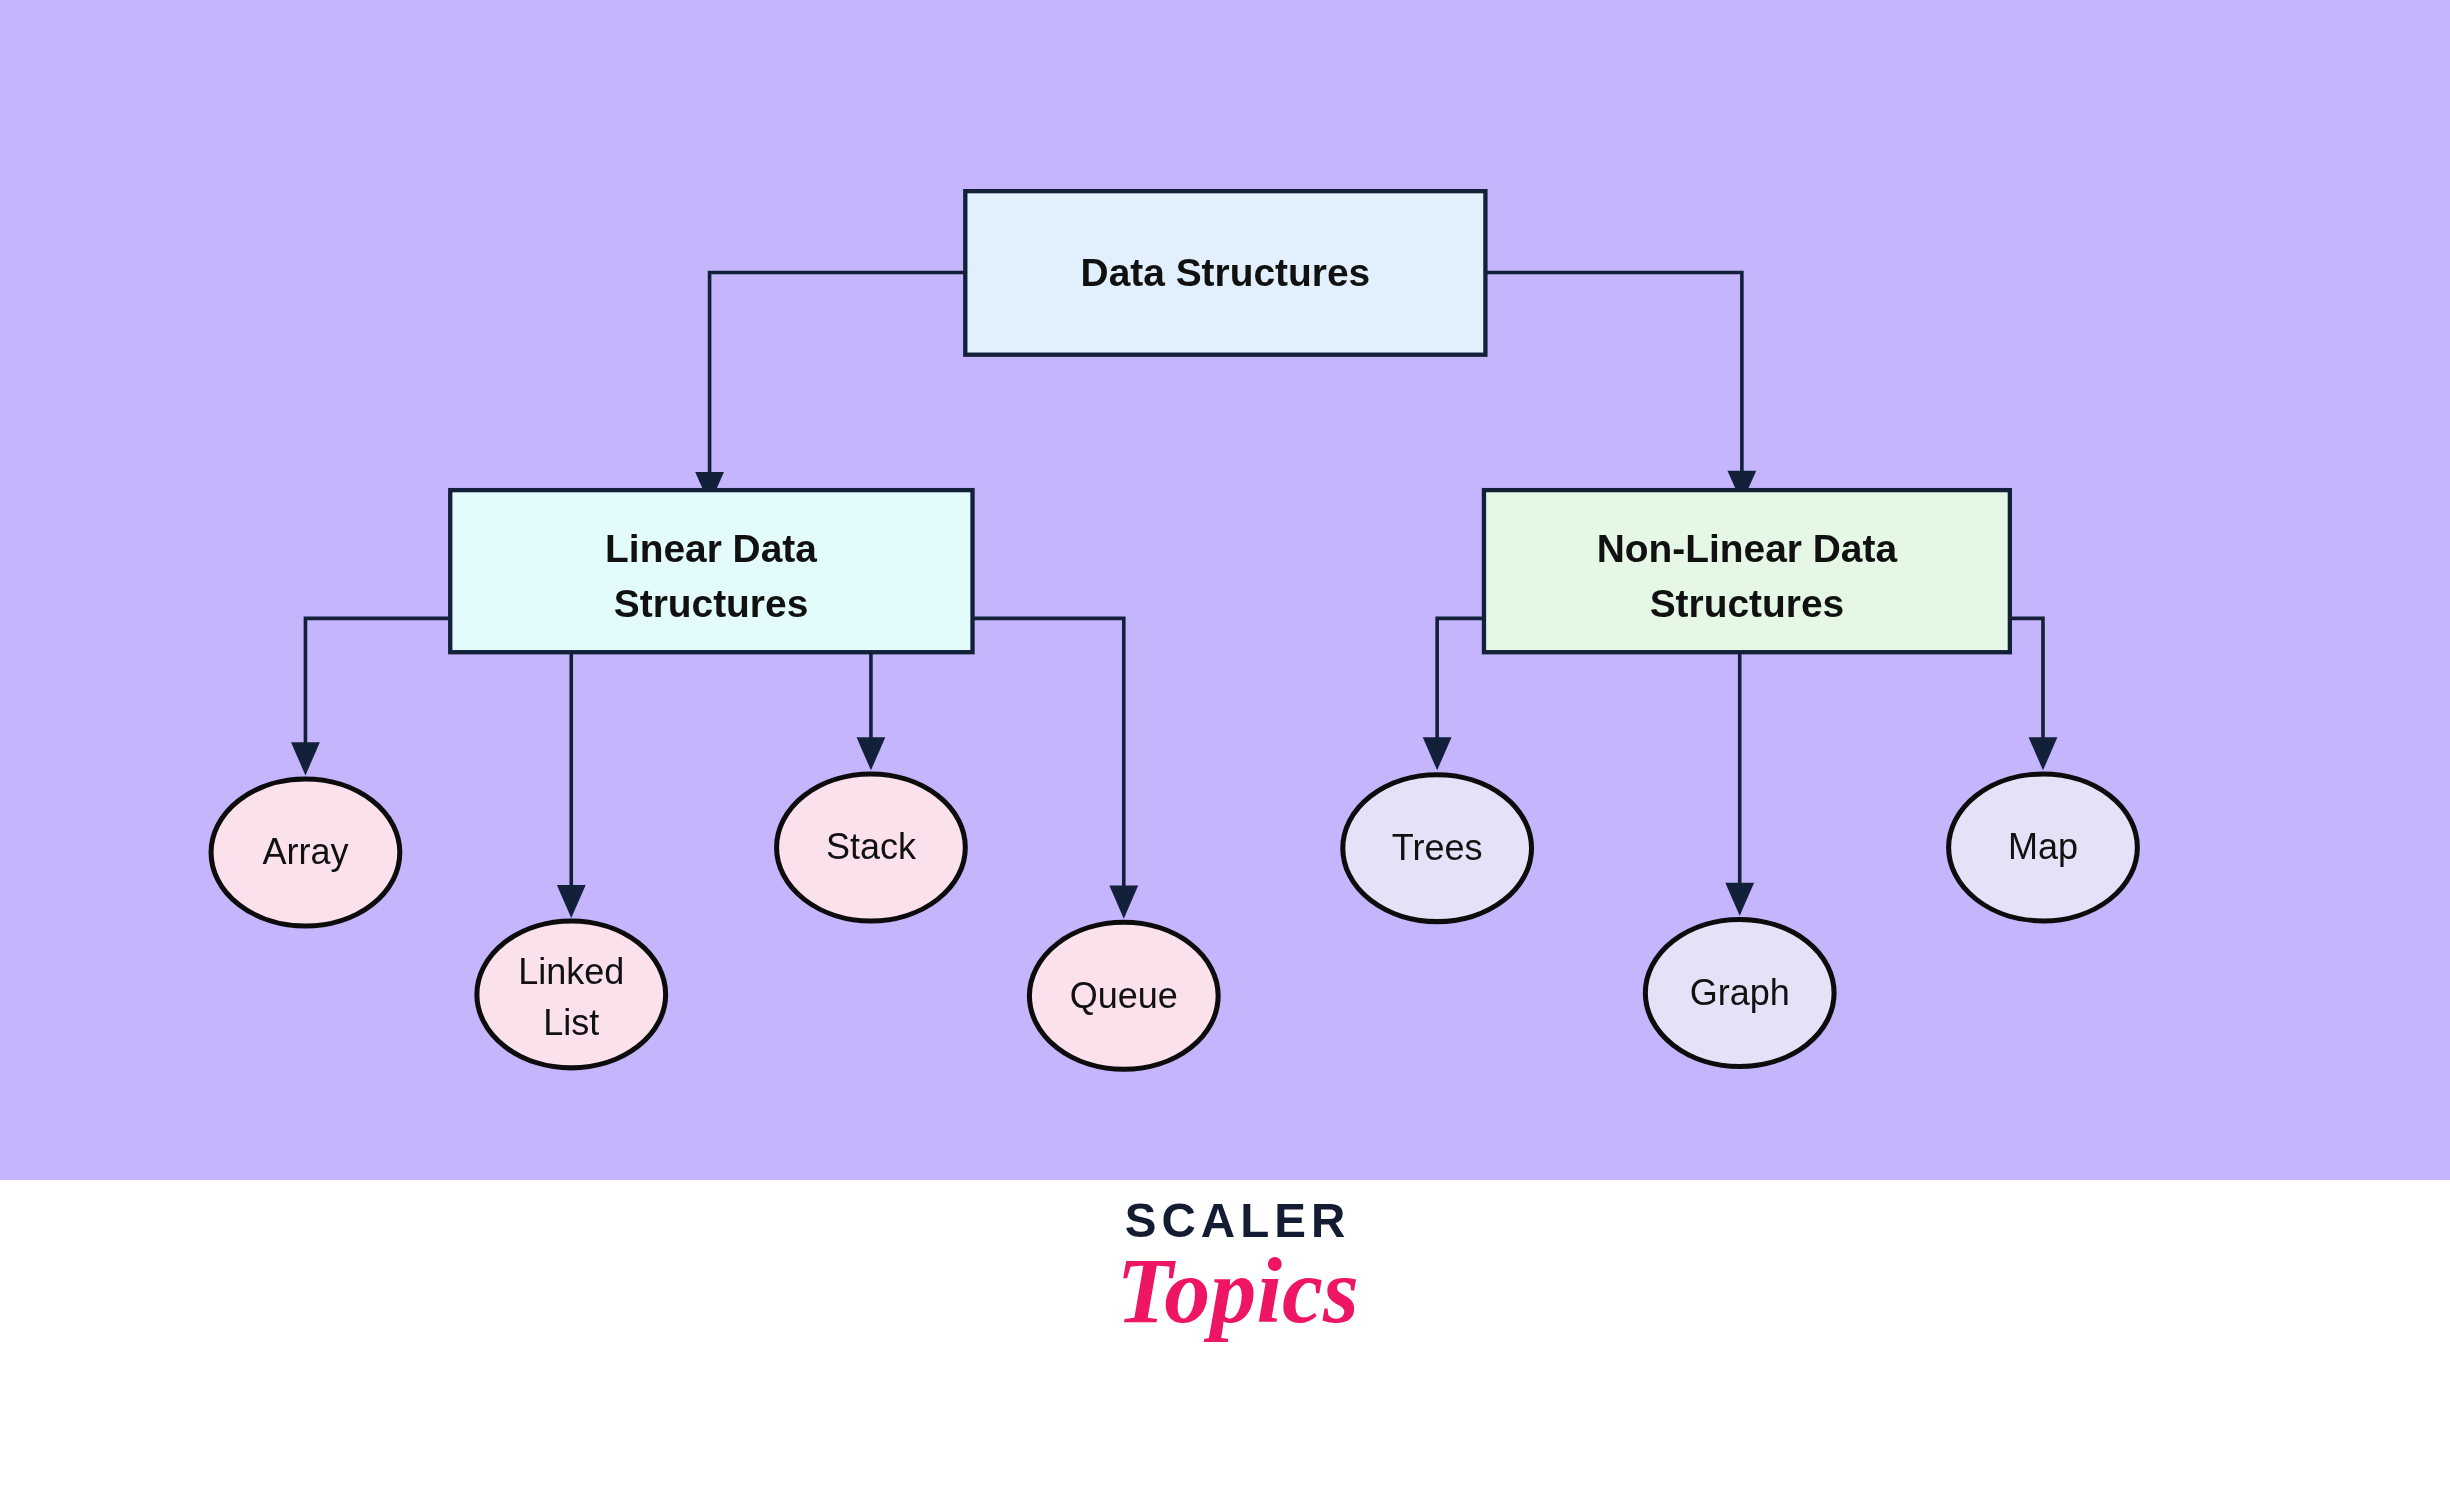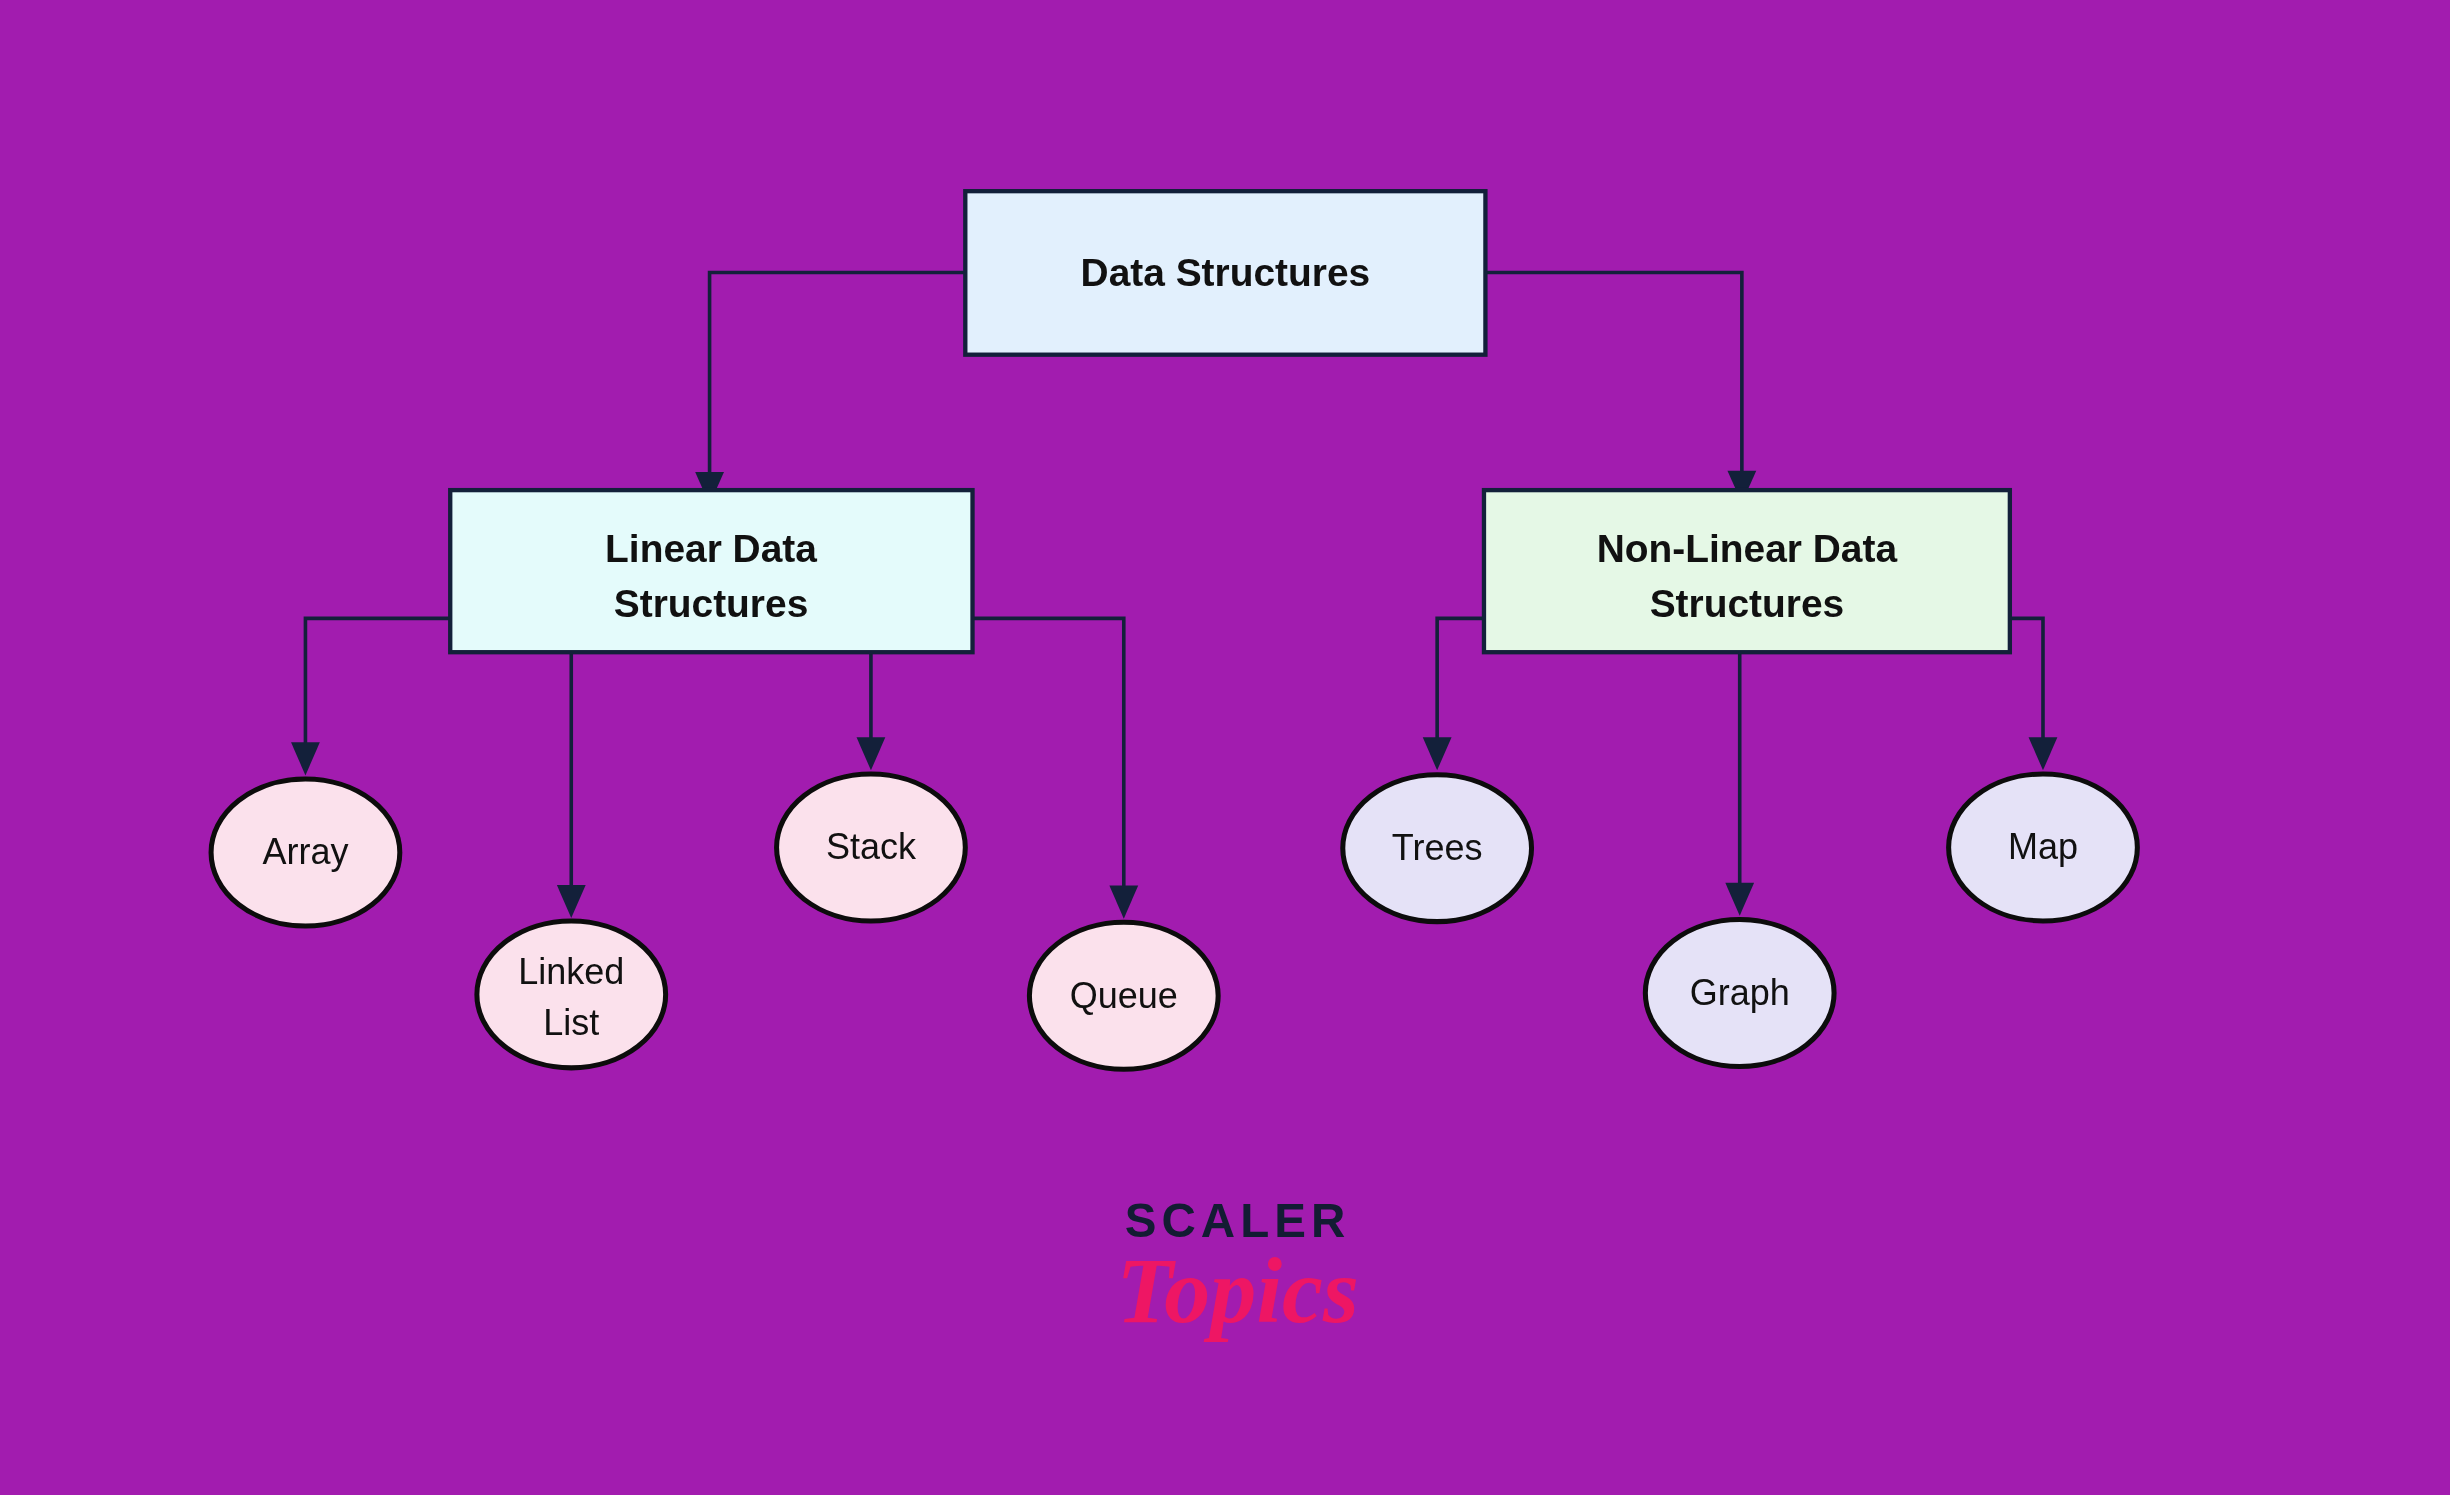--- a/index.html
+++ b/index.html
@@ -10,22 +10,22 @@
   }
   body {
     width: 2450px;
     height: 1509px;
     font-family: "Liberation Sans", sans-serif;
     overflow: hidden;
   }
   #diagram-root {
     position: relative;
     width: 2450px;
-    height: 1495px;
-    background: #a21caf;
+    height: 1180px;
+    background: #c4b5fd;
     text-align: center;
   }
   svg#diagram-svg {
     display: block;
     width: 2450px;
     height: 1509px;
   }
   .box-label {
     font-family: "Liberation Sans", sans-serif;
     font-weight: bold;

